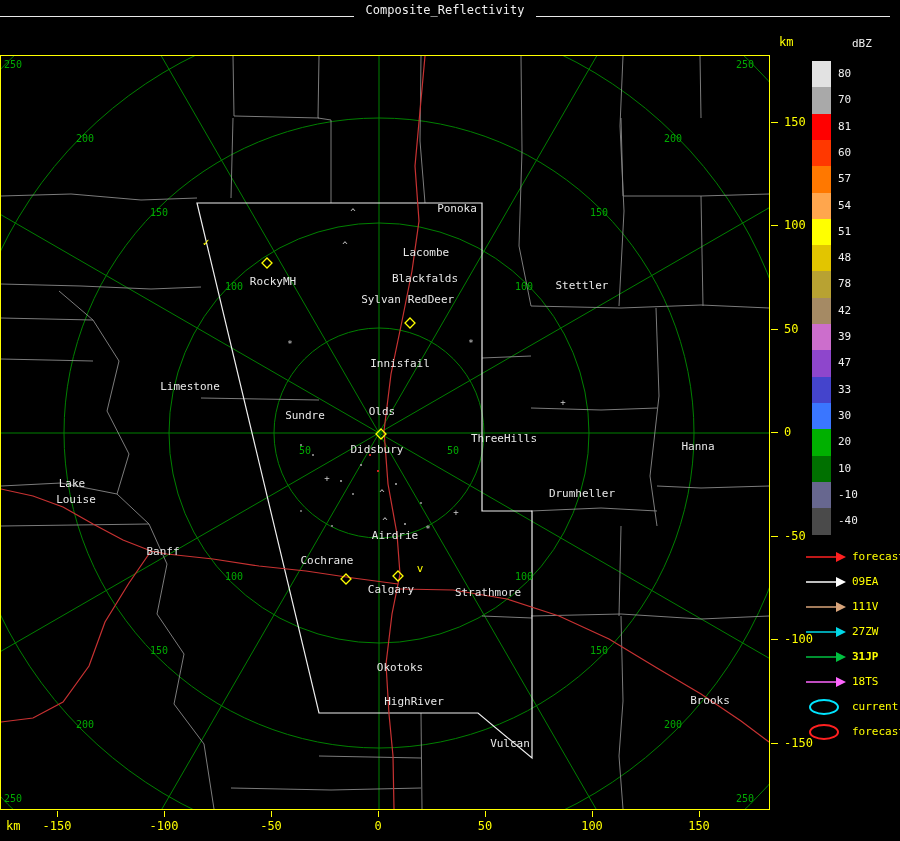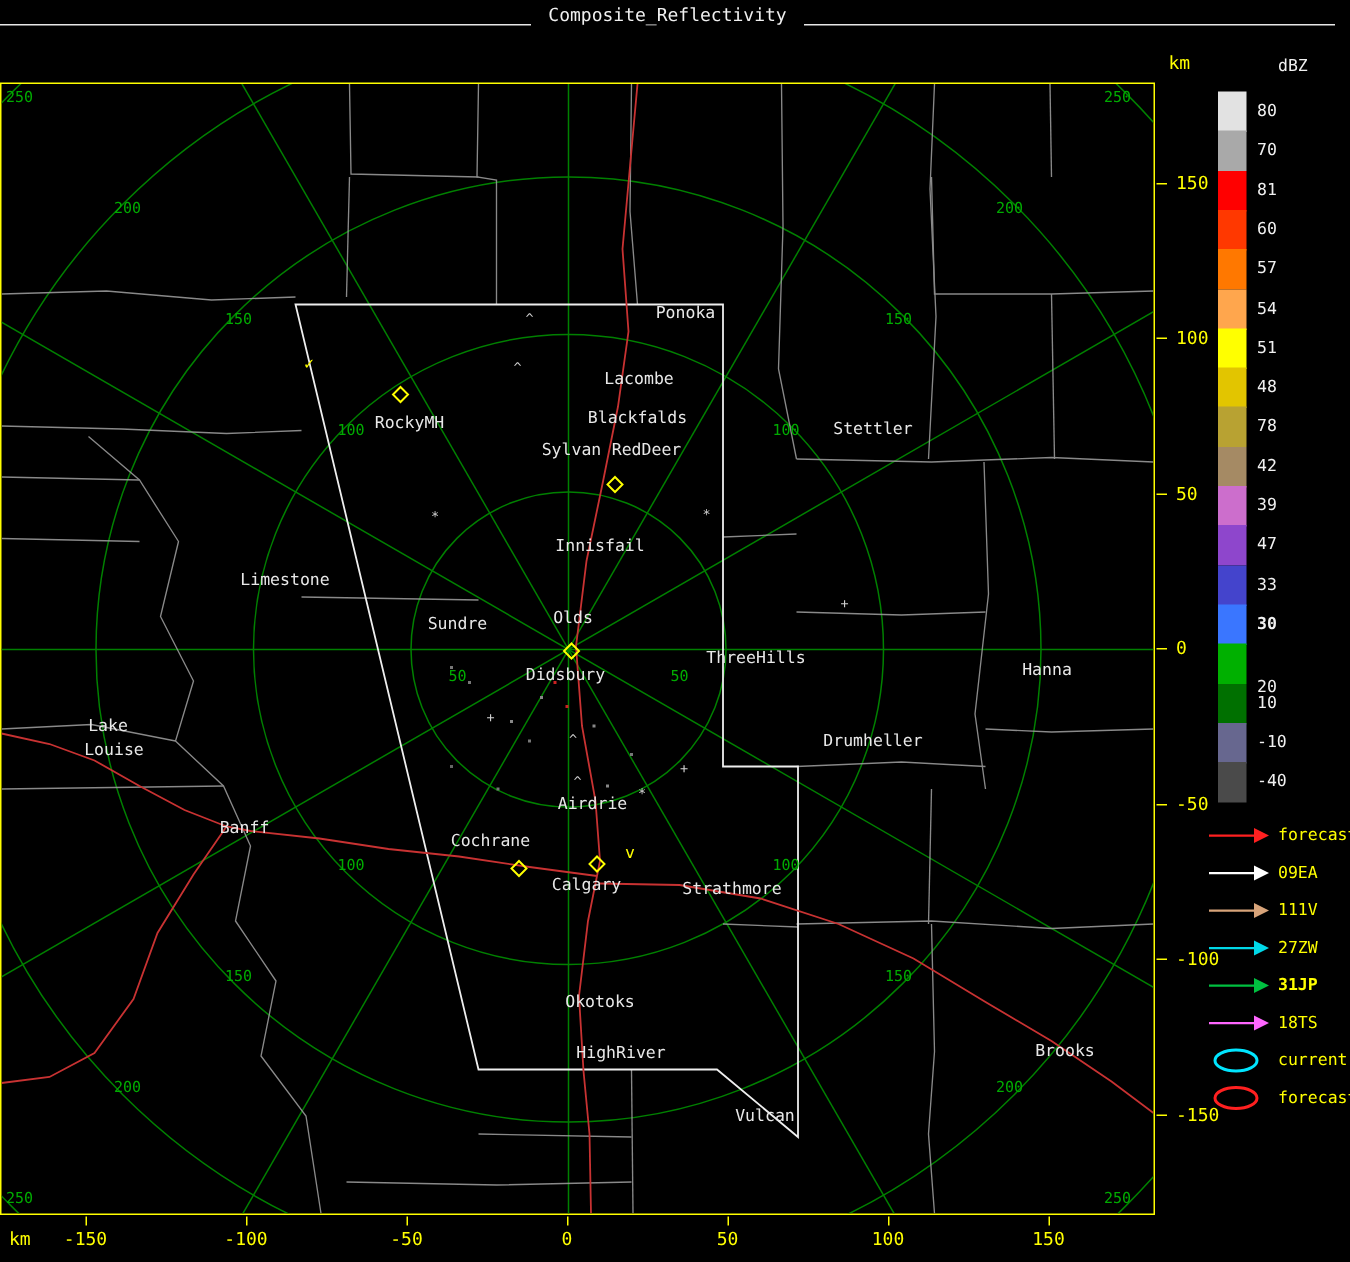--- a/index.html
+++ b/index.html
@@ -251,23 +251,23 @@
         <div class="lg-label" style="top: 210px;">78</div>
         <div class="lg-swatch" style="top: 237px; background: rgb(165, 138, 100);"></div>
         <div class="lg-label" style="top: 237px;">42</div>
         <div class="lg-swatch" style="top: 263px; background: rgb(204, 110, 204);"></div>
         <div class="lg-label" style="top: 263px;">39</div>
         <div class="lg-swatch" style="top: 289px; background: rgb(142, 70, 204);"></div>
         <div class="lg-label" style="top: 289px;">47</div>
         <div class="lg-swatch" style="top: 316px; background: rgb(68, 68, 204);"></div>
         <div class="lg-label" style="top: 316px;">33</div>
         <div class="lg-swatch" style="top: 342px; background: rgb(58, 118, 255);"></div>
-        <div class="lg-label" style="top: 342px; font-weight: bold;">30</div>
+        <div class="lg-label" style="top: 342px;">30</div>
         <div class="lg-swatch" style="top: 368px; background: rgb(0, 176, 0);"></div>
-        <div class="lg-label" style="top: 368px; margin-top: 16px;">20</div>
+        <div class="lg-label" style="top: 368px;">20</div>
         <div class="lg-swatch" style="top: 395px; background: rgb(0, 112, 0);"></div>
         <div class="lg-label" style="top: 395px; text-align: center;">10</div>
         <div class="lg-swatch" style="top: 421px; background: rgb(103, 103, 143);"></div>
         <div class="lg-label" style="top: 421px;">-10</div>
         <div class="lg-swatch" style="top: 447px; background: rgb(74, 74, 74);"></div>
         <div class="lg-label" style="top: 447px;">-40</div>
       </div>
   </div>
 
   <div id="overlay-legend">

